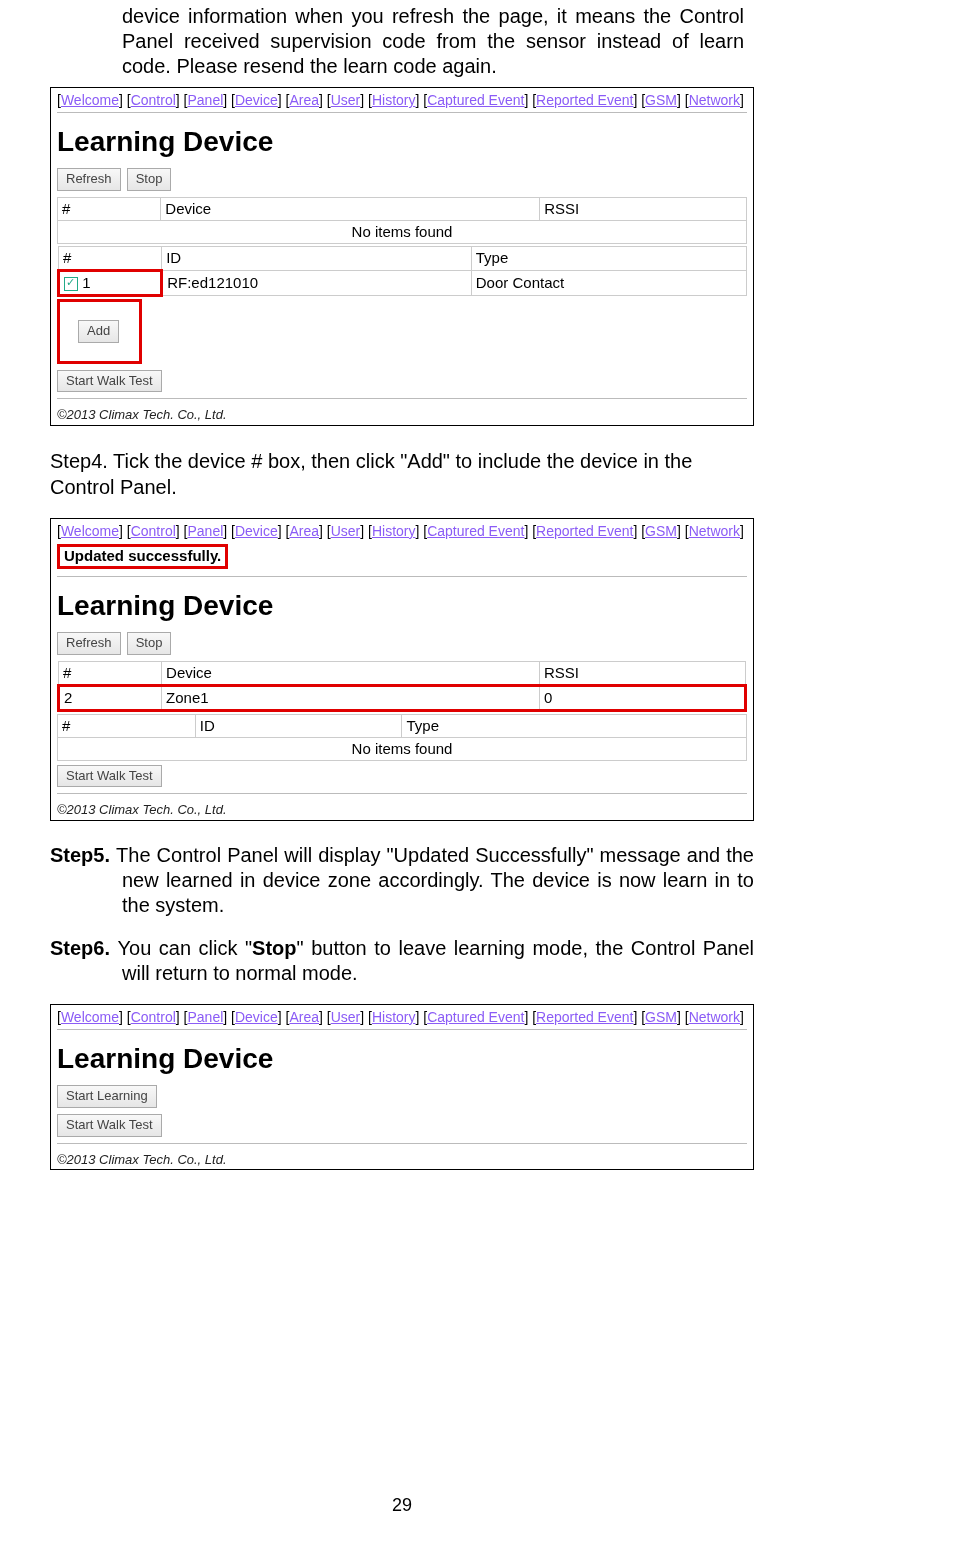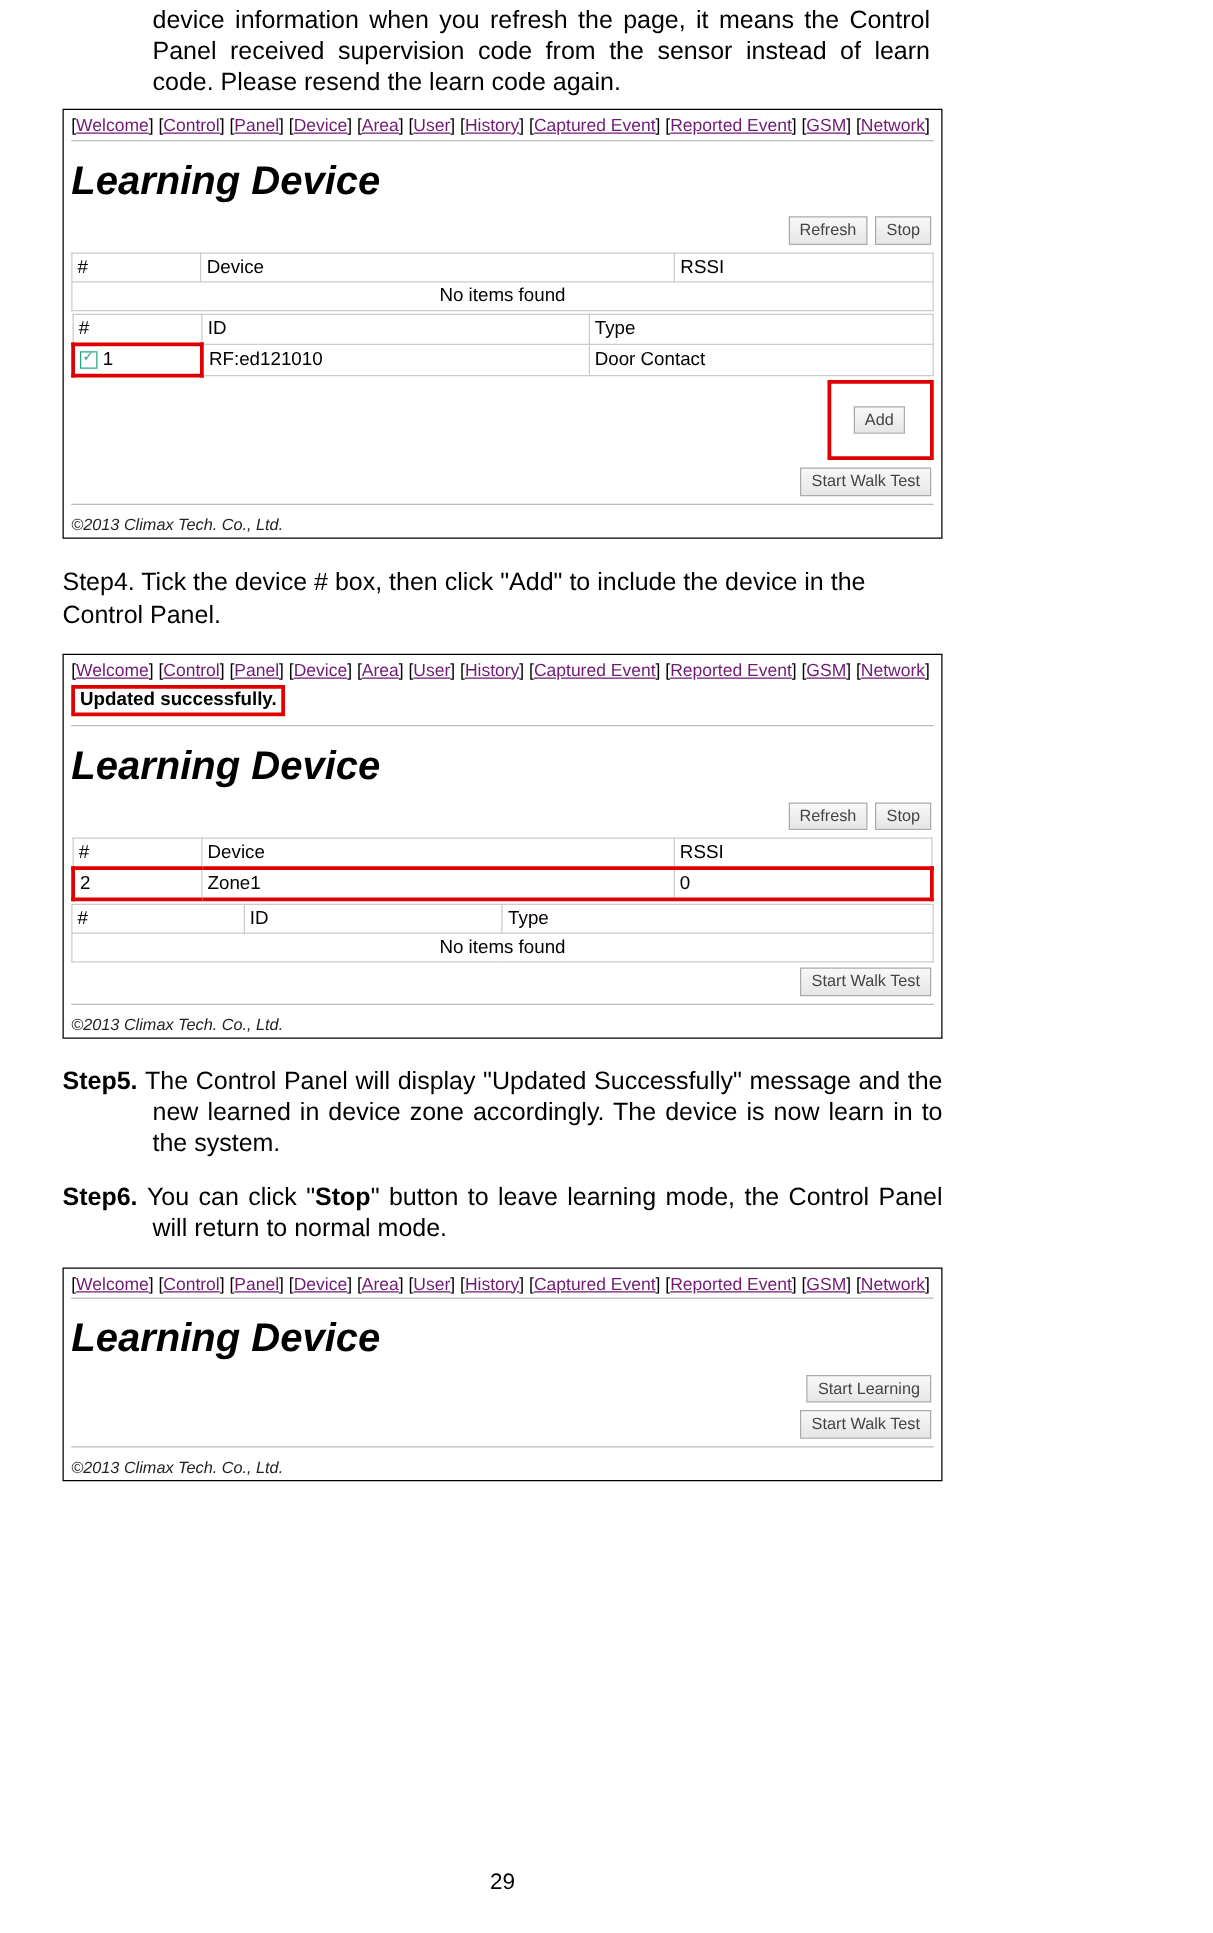--- a/index.html
+++ b/index.html
@@ -44,37 +44,35 @@
     font-size:15px;
     line-height:1.2;
     color:#000;
   }
   .navlinks{
     font-size:14px;
     white-space:nowrap;
     overflow:hidden;
   }
   .navlinks a{
-    color:#701a75;
+    color:#8b5cf6;
     text-decoration:underline;
   }
   hr.thin{
     border:none;
     border-top:1px solid #bbb;
     margin:3px 0;
   }
   .hdr{
-    font-size:32px;
+    font-size:28px;
     font-weight:bold;
     margin:12px 0 10px 0;
-    font-style:italic;
   }
   .btnrow{
     margin:4px 0 6px 0;
-    text-align:right;
   }
   .btn{
     display:inline-block;
     font-size:13px;
     color:#444;
     background:linear-gradient(#f8f8f8,#e6e6e6);
     border:1px solid #aaa;
     padding:2px 8px 3px 8px;
     margin-right:2px;
   }

